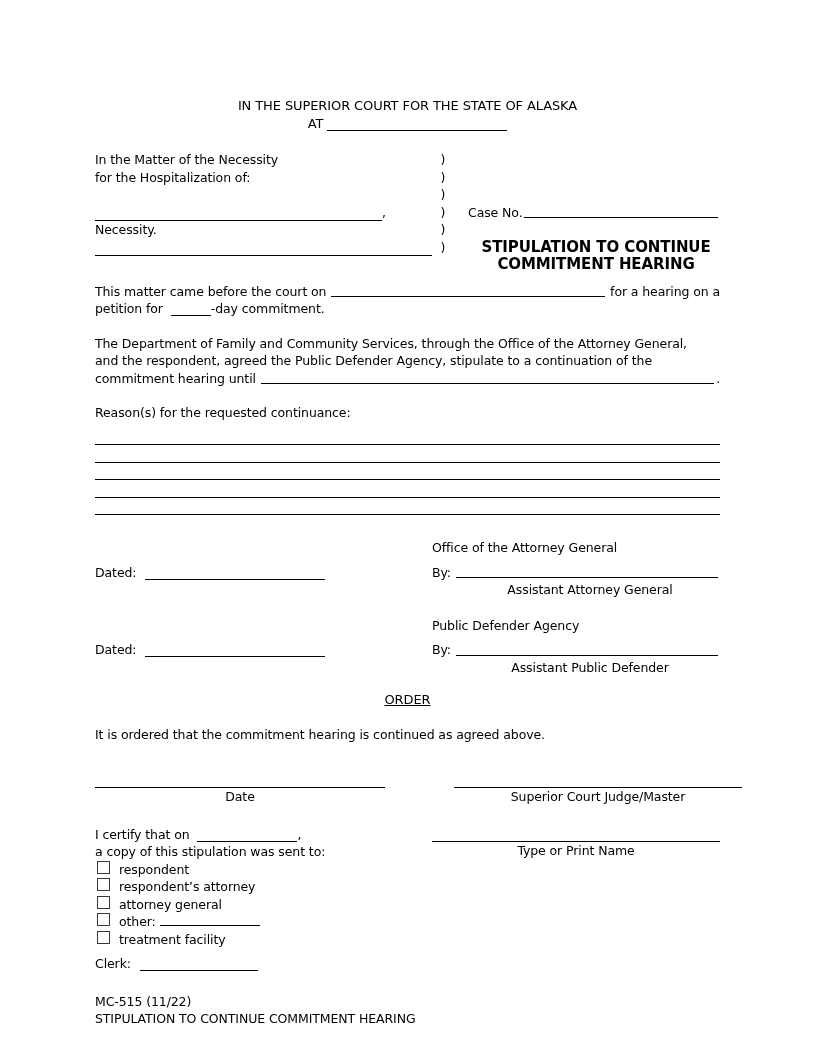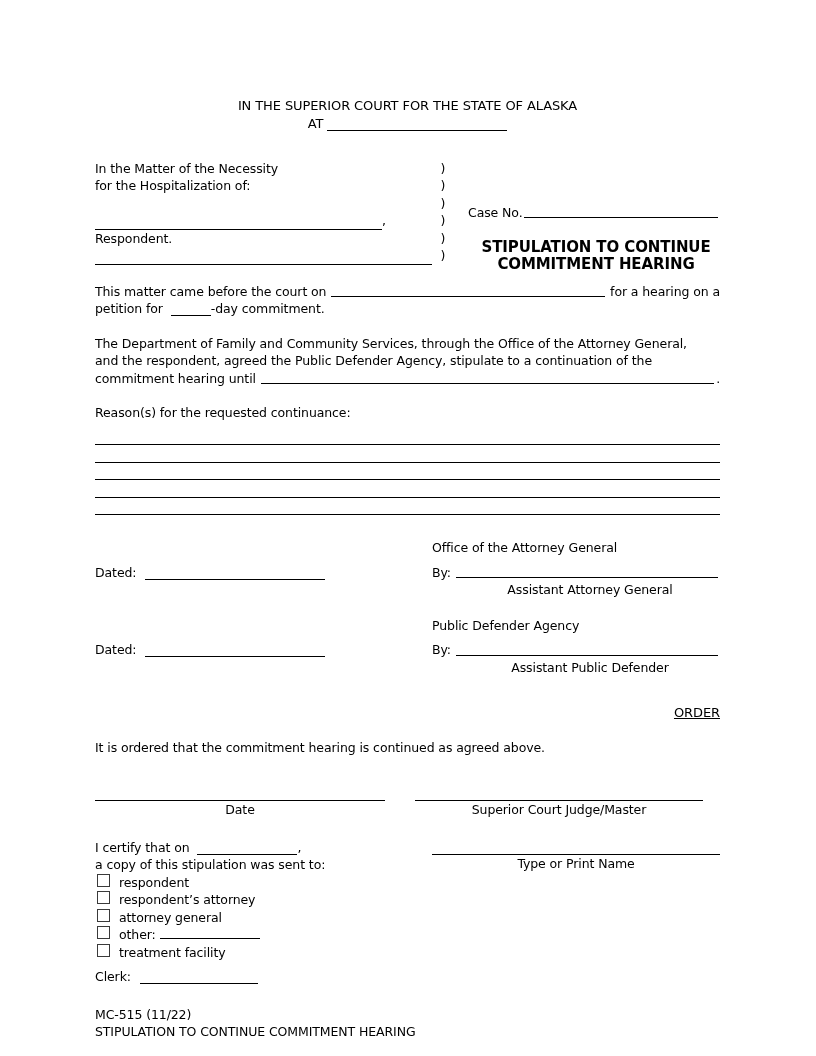--- a/index.html
+++ b/index.html
@@ -17,21 +17,21 @@
   .u { display:inline-block; border-bottom:1px solid #000; height:1em; vertical-align:-3px; }
   .lineflex { display:flex; align-items:flex-end; }
   .fill { flex:1 1 auto; border-bottom:1px solid #000; margin:0 5px 3px 5px; height:1px; }
   .fill.noright { margin-right:2px; }
   .nowrap { white-space:nowrap; }
 
   
   .court-header { padding-top:97px; text-align:center; font-size:13px; }
 
   
-  .caption { display:flex; margin-top:19px;align-items:center; }
+  .caption { display:flex; margin-top:19px; }
   .cap-left { width:337px; }
   .cap-parens { width:22px; text-align:center; }
   .cap-right { flex:1 1 auto; }
   .cap-row { height:17.5px; }
   .doc-title { font-weight:bold; font-size:15px; text-align:center; padding-left:18px; line-height:17.5px; }
 
   
   .p1 { margin-top:9px; }
   .p2 { margin-top:17px; }
   .reasons-label { margin-top:17px; }
@@ -39,24 +39,24 @@
   .rule { height:17.5px; border-bottom:1px solid #000; }
 
   
   .sig-grid { display:grid; grid-template-columns:337px 1fr; margin-top:24px; }
   .sig-row2 { margin-top:7px; }
   .role-label { text-align:center; padding-left:28px; }
   .sig-spacer { height:18px; grid-column:1 / span 2; }
   .dated .u { width:180px; margin-left:5px; }
 
   
-  .order-heading { margin-top:28px; text-align:right; font-size:13px; }
+  .order-heading { margin-top:15px; text-align:center; font-size:13px; }
   .order-heading span { text-decoration:underline; }
   .order-body { margin-top:17px; }
-  .order-sig { display:grid; grid-template-columns:290px 288px; column-gap:30px; margin-top:30px; }
+  .order-sig { display:grid; grid-template-columns:290px 288px; column-gap:69px; margin-top:30px; }
   .sigline { border-bottom:1px solid #000; height:15px; }
   .sig-label { text-align:center; }
 
   
   .cert-grid { display:grid; grid-template-columns:337px 1fr; margin-top:20px; }
   .cert-left .u { width:100px; margin-left:4px; }
   .cbrow { display:flex; align-items:flex-start; height:17.5px; }
   .checkbox { width:13px; height:13px; border:1.6px solid #3a3a3a; margin:0 9px 0 2px; background:#fff; flex:0 0 auto; }
   .cb-u { width:100px; margin-left:1px; }
   .clerk-row { margin-top:7px; }
@@ -82,21 +82,21 @@
 
     <div class="caption">
       <div class="cap-left">
         <div class="cap-row">In the Matter of the Necessity</div>
         <div class="cap-row">for the Hospitalization of:</div>
         <div class="cap-row">&nbsp;</div>
         <div class="cap-row lineflex">
           <span class="u" style="width:287px;"></span>
           <span>,</span>
         </div>
-        <div class="cap-row">Respondent.</div>
+        <div class="cap-row">Necessity.</div>
         <div class="cap-row lineflex">
           <span class="u" style="width:337px;"></span>
         </div>
       </div>
       <div class="cap-parens">
         <div class="cap-row">)</div>
         <div class="cap-row">)</div>
         <div class="cap-row">)</div>
         <div class="cap-row">)</div>
         <div class="cap-row">)</div>

